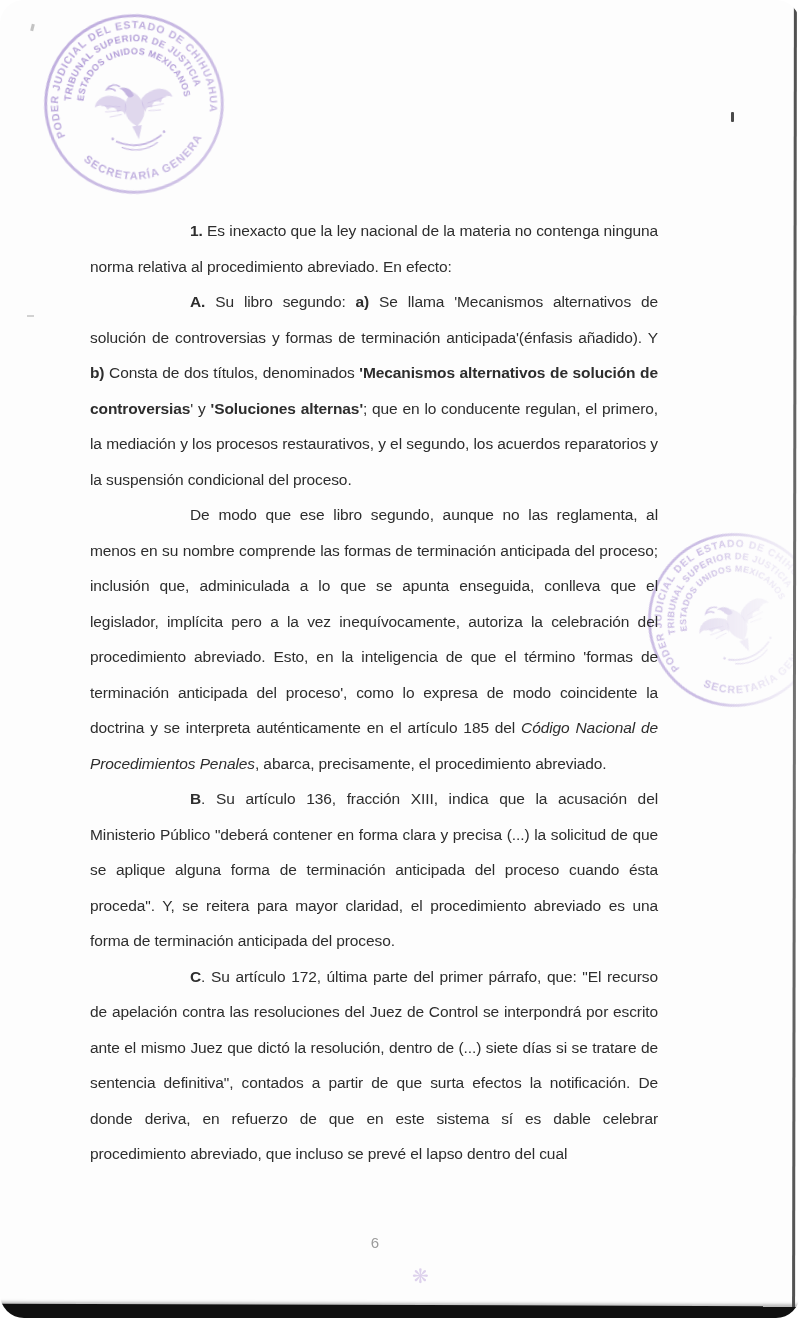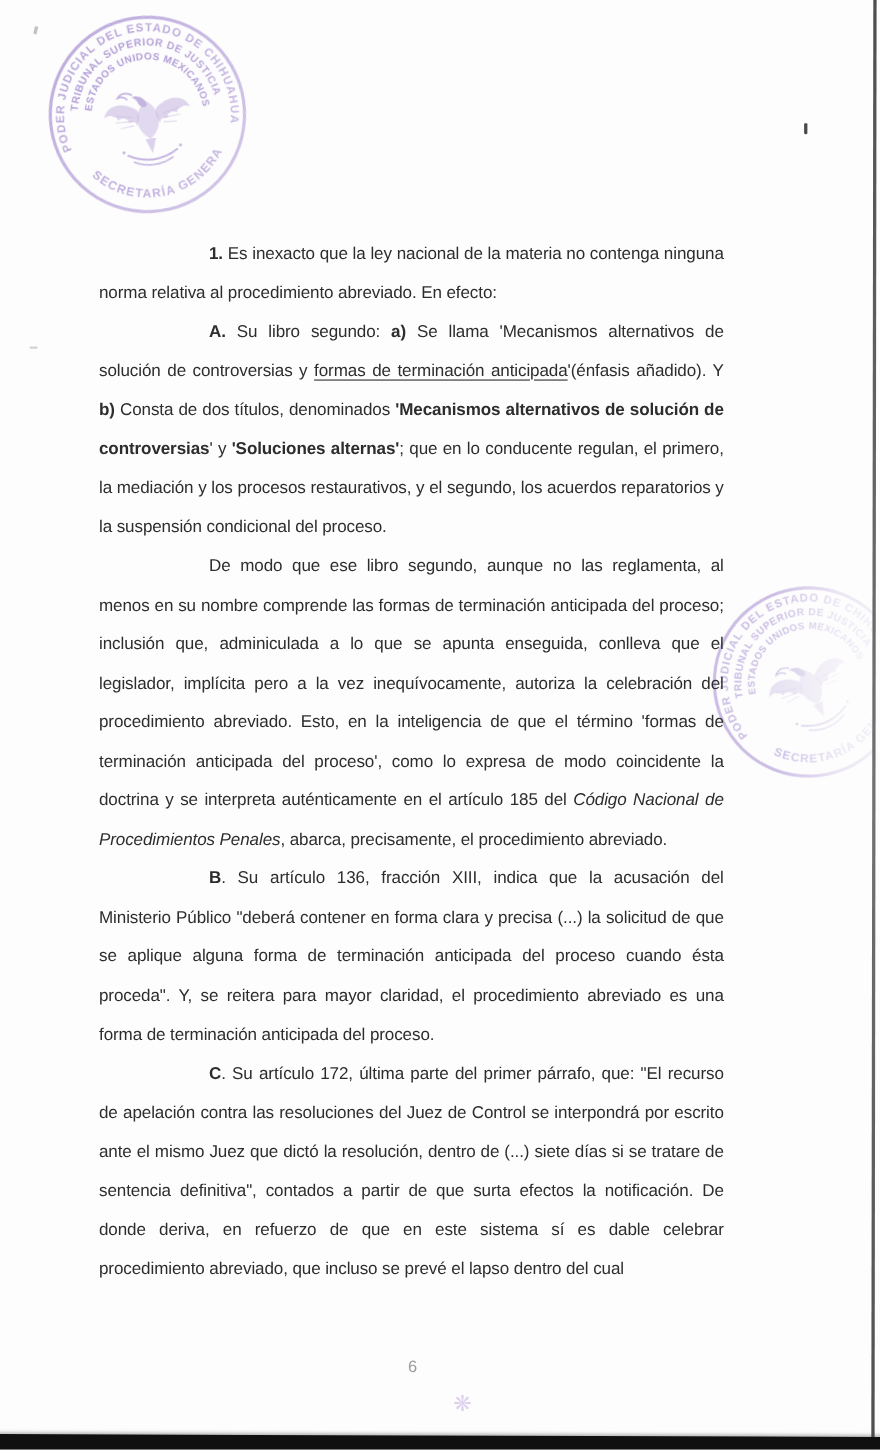--- a/index.html
+++ b/index.html
@@ -1,33 +1,33 @@
 <!DOCTYPE html>
 <html style="--stamp-color: #a78fd2; --ink-color: #2d2d2d;"><head>
 <meta charset="utf-8">
 <style>
   html,body{margin:0;padding:0;}
   body{
     width:800px;height:1318px;overflow:hidden;background:#ffffff;
     font-family:"Liberation Sans",sans-serif;
   }
   .page{
-    position:relative;width:800px;height:1318px;background:#fdfdfd;overflow:hidden;
+    position:relative;width:800px;height:1318px;background:#fdfdfd;overflow:hidden;border-radius:24px;
   }
   
   .doc-body{
     position:absolute;left:90px;top:213px;width:568px;
     font-family:"Liberation Sans",sans-serif;
     font-size:15.5px;line-height:35.5px;letter-spacing:-0.1px;
     color:var(--ink-color,#2d2d2d);text-align:justify;
   }
   .para{margin:0;text-indent:100px;}
   .b{font-weight:bold}
   .i{font-style:italic}
-  .u{text-decoration:underline;text-underline-offset:3px;}
+  .u{text-underline-offset:3px;}
   
   .seal{color:var(--stamp-color,#a78fd2);}
   .seal-main{
     position:absolute;left:38px;top:8px;width:192px;height:192px;
     transform:rotate(-8deg);opacity:.88;filter:blur(.3px);
     -webkit-mask-image:radial-gradient(circle at 45% 45%, rgba(0,0,0,1) 35%, rgba(0,0,0,.55) 72%, rgba(0,0,0,.85) 100%);
     mask-image:radial-gradient(circle at 45% 45%, rgba(0,0,0,1) 35%, rgba(0,0,0,.55) 72%, rgba(0,0,0,.85) 100%);
   }
   .seal-clip{
     position:absolute;left:628px;top:525px;width:167px;height:195px;overflow:hidden;

